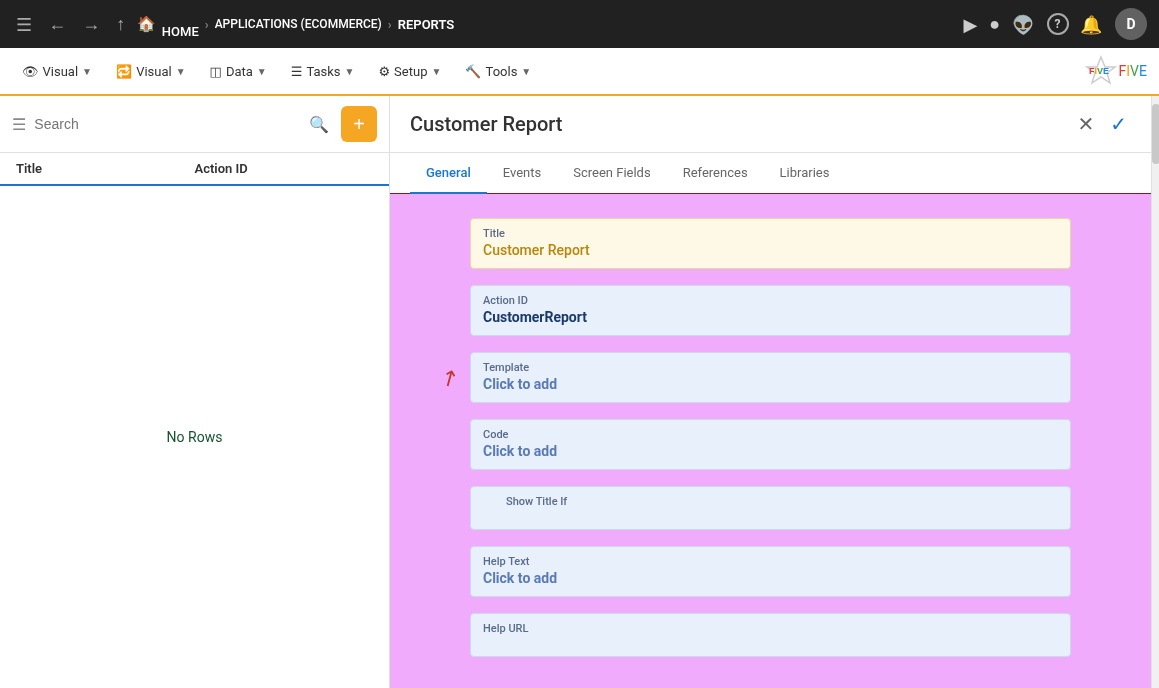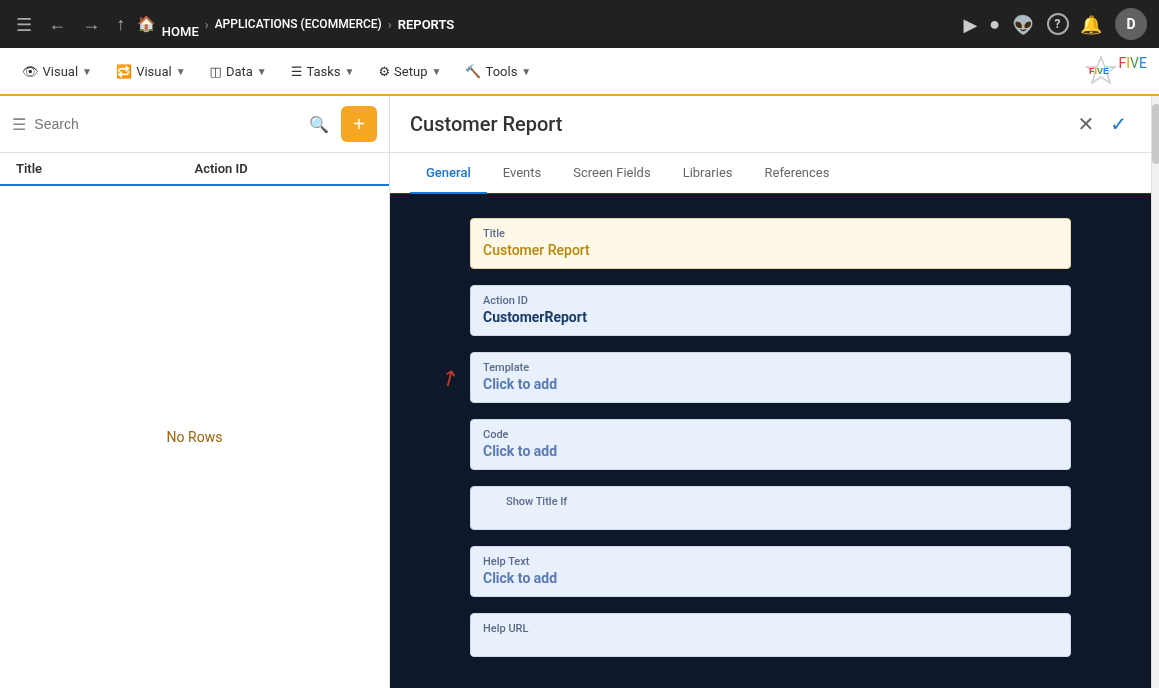--- a/index.html
+++ b/index.html
@@ -39,21 +39,21 @@
       position: relative;
     }
     .nav-menu-item {
       display: flex; align-items: center; gap: 4px;
       padding: 6px 10px; cursor: pointer; color: #333; font-size: 13px;
       border-radius: 4px;
     }
     .nav-menu-item .dropdown-arrow { font-size: 10px; color: #666; }
     .five-logo {
       margin-left: auto;
-      display: flex; align-items: flex-start;
+      display: flex; align-items: center;
     }
 
     
     .main-layout { display: flex; height: calc(688px - 96px); }
 
     
     .sidebar {
       width: 390px;
       background: #fff;
       border-right: 1px solid #e0e0e0;
@@ -91,28 +91,28 @@
       border-bottom: 2px solid #1976d2;
       background: #fff;
     }
     .col-title { flex: 1; font-weight: 600; font-size: 13px; color: #333; }
     .col-action-id { flex: 1; font-weight: 600; font-size: 13px; color: #333; }
     .sidebar-body {
       flex: 1;
       display: flex;
       align-items: center;
       justify-content: center;
-      color: #a16207;
+      color: #14532d;
       font-size: 14px;
     }
 
     
     .content-area {
       flex: 1;
-      background: #0f172a;
+      background: #f0abfc;
       display: flex;
       flex-direction: column;
       overflow: hidden;
     }
     .content-header {
       display: flex;
       align-items: center;
       padding: 12px 20px;
       background: #fff;
       border-bottom: 1px solid #e0e0e0;
@@ -305,22 +305,22 @@
       <div class="header-actions">
         <button class="header-icon-btn">✕</button>
         <button class="header-icon-btn" style="color:#1976d2;">✓</button>
       </div>
     </div>
 
     <div class="tabs-bar">
       <div class="tab active">General</div>
       <div class="tab">Events</div>
       <div class="tab">Screen Fields</div>
+      <div class="tab">References</div>
       <div class="tab">Libraries</div>
-      <div class="tab">References</div>
     </div>
 
     <div class="form-area">
 
       <div class="form-field">
         <div class="field-box yellow-bg">
           <div class="field-label">Title</div>
           <div class="field-value title-val">Customer Report</div>
         </div>
       </div>

